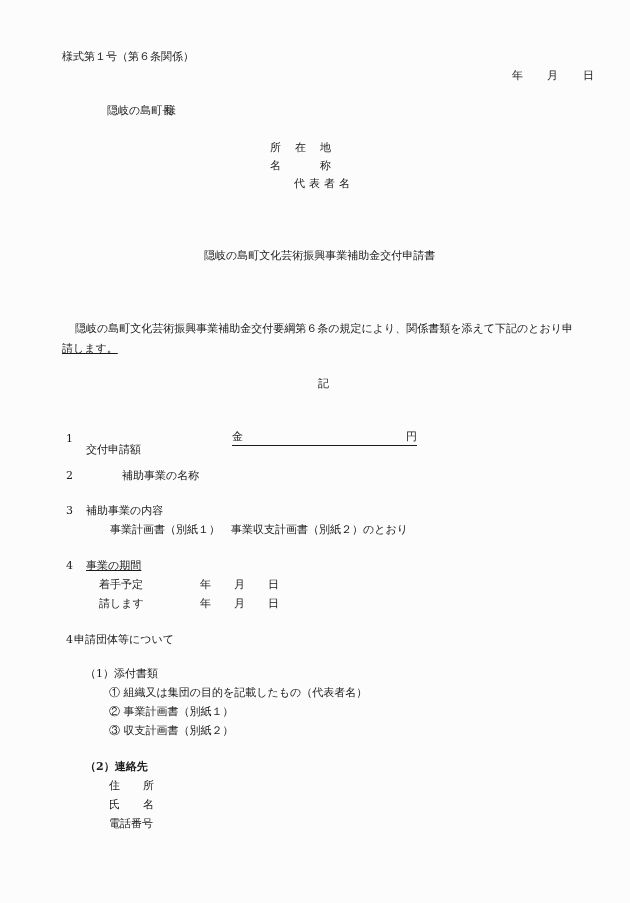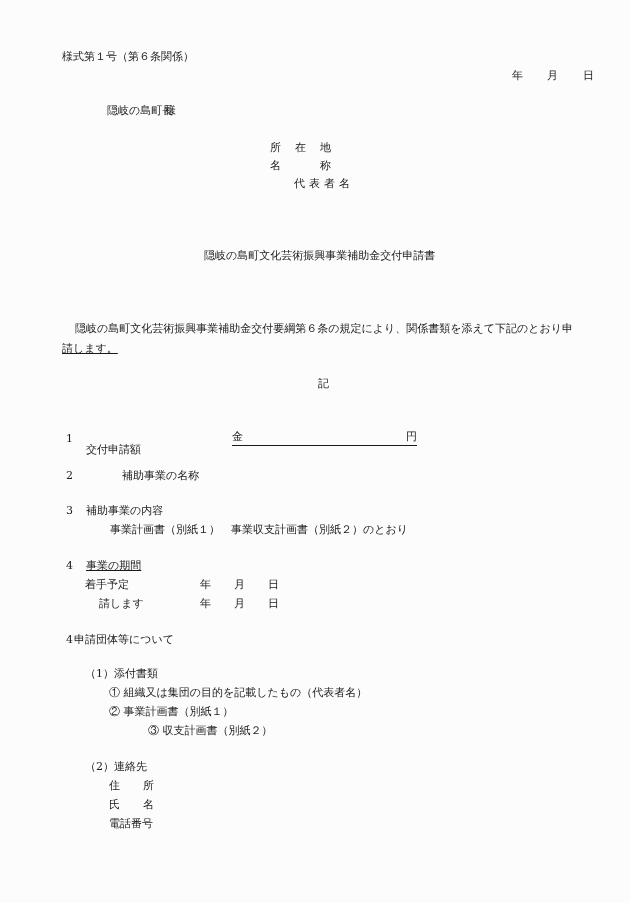--- a/index.html
+++ b/index.html
@@ -91,41 +91,41 @@
 <div>
   <span class="abs" style="left:66px; top:505px;">3</span>
   <span class="abs" style="left:86px; top:505px;">補助事業の内容</span>
   <span class="abs" style="left:99px; top:524px;margin-left:11px;">事業計画書（別紙１）　事業収支計画書（別紙２）のとおり</span>
 </div>
 
 <div>
   <span class="abs" style="left:66px; top:560px;">4</span>
   <span class="abs" style="left:86px; top:560px;text-decoration:underline;">事業の期間</span>
 
-  <span class="abs" style="left:85px; top:579px;">着手予定</span>
+  <span class="abs" style="left:99px; top:579px;">着手予定</span>
   <span class="abs" style="left:200px; top:579px;">年</span>
   <span class="abs" style="left:234px; top:579px;">月</span>
   <span class="abs" style="left:268px; top:579px;">日</span>
 
   <span class="abs" style="left:99px; top:598px;">請します</span>
   <span class="abs" style="left:200px; top:598px;">年</span>
   <span class="abs" style="left:234px; top:598px;">月</span>
   <span class="abs" style="left:268px; top:598px;">日</span>
 </div>
 
 <div>
   <span class="abs" style="left:66px; top:634px;">4</span>
   <span class="abs" style="left:74px; top:634px;">申請団体等について</span>
 
   <span class="abs" style="left:85px; top:668px;">（1）添付書類</span>
   <span class="abs" style="left:109px; top:687px;">① 組織又は集団の目的を記載したもの（代表者名）</span>
   <span class="abs" style="left:109px; top:706px;">② 事業計画書（別紙１）</span>
-  <span class="abs" style="left:109px; top:725px;margin-left:39px;">③ 収支計画書（別紙２）</span>
+  <span class="abs" style="left:109px; top:725px;">③ 収支計画書（別紙２）</span>
 
-  <span class="abs" style="left:85px; top:761px;">（2）連絡先</span>
+  <span class="abs" style="left:85px; top:761px;font-weight:bold;">（2）連絡先</span>
 
   <span class="abs" style="left:109px; top:780px;">住</span>
   <span class="abs" style="left:143px; top:780px;">所</span>
 
   <span class="abs" style="left:109px; top:799px;">氏</span>
   <span class="abs" style="left:143px; top:799px;">名</span>
 
   <span class="abs" style="left:109px; top:818px;">電話番号</span>
 </div>
 

